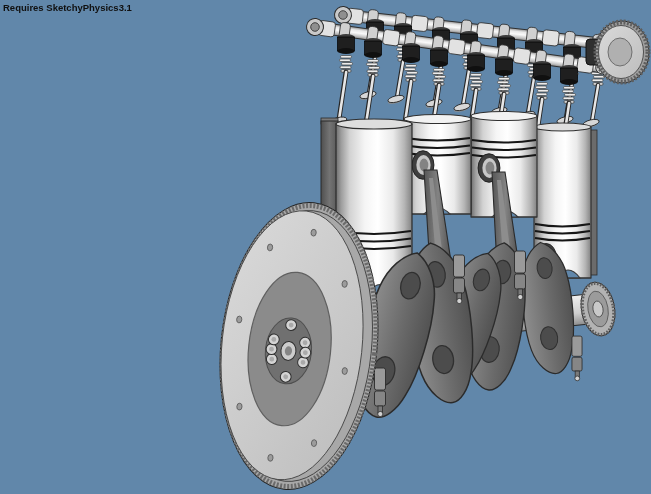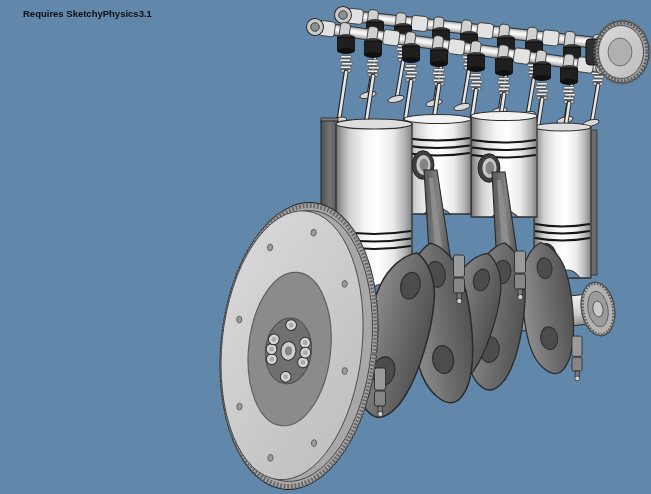--- a/index.html
+++ b/index.html
@@ -3,22 +3,22 @@
 <meta charset="utf-8">
 <style>
   :root{
     --background:#6187aa; --watermark:#101010; --outline:#2b2b2b;
     --steel-light:#f2f2f2; --steel-mid:#c9c9c9; --steel-dark:#8f8f8f;
     --iron:#6e6e6e; --iron-dark:#4f4f4f; --tappet:#1f1f1f;
   }
   html,body{margin:0;padding:0;width:651px;height:494px;overflow:hidden;
     background:var(--background);font-family:"Liberation Sans",sans-serif;}
   .stage{position:relative;width:651px;height:494px;}
-  .watermark{position:absolute;top:8px;left:3px;font-size:9.5px;font-weight:bold;
-    color:var(--watermark);letter-spacing:0;margin-left:20px;}
+  .watermark{position:absolute;top:2px;left:3px;font-size:9.5px;font-weight:bold;
+    color:var(--watermark);letter-spacing:0;}
   svg{position:absolute;top:0;left:0;display:block;}
   .ol{stroke:var(--outline);}
 </style>
 </head>
 <body>
 
 <div class="stage">
   <svg width="651" height="494" viewBox="0 0 651 494">
     <defs>
       <linearGradient id="linerGrad" x1="0" y1="0" x2="1" y2="0">

